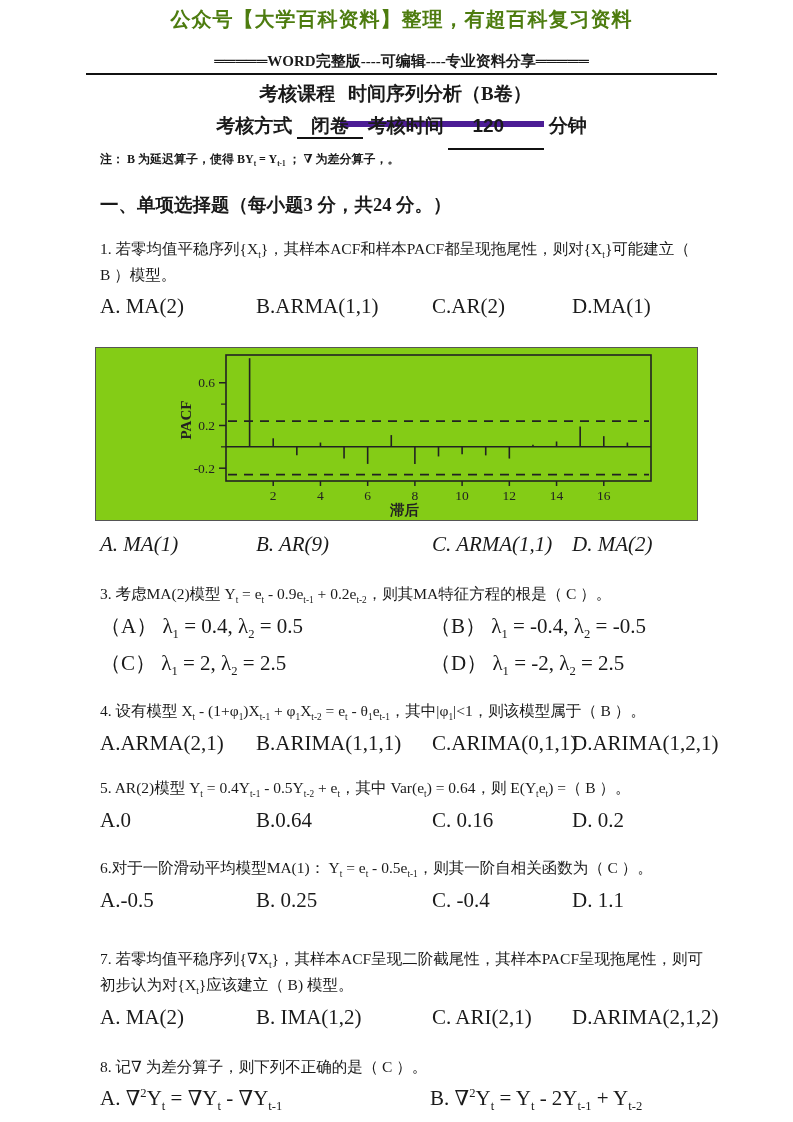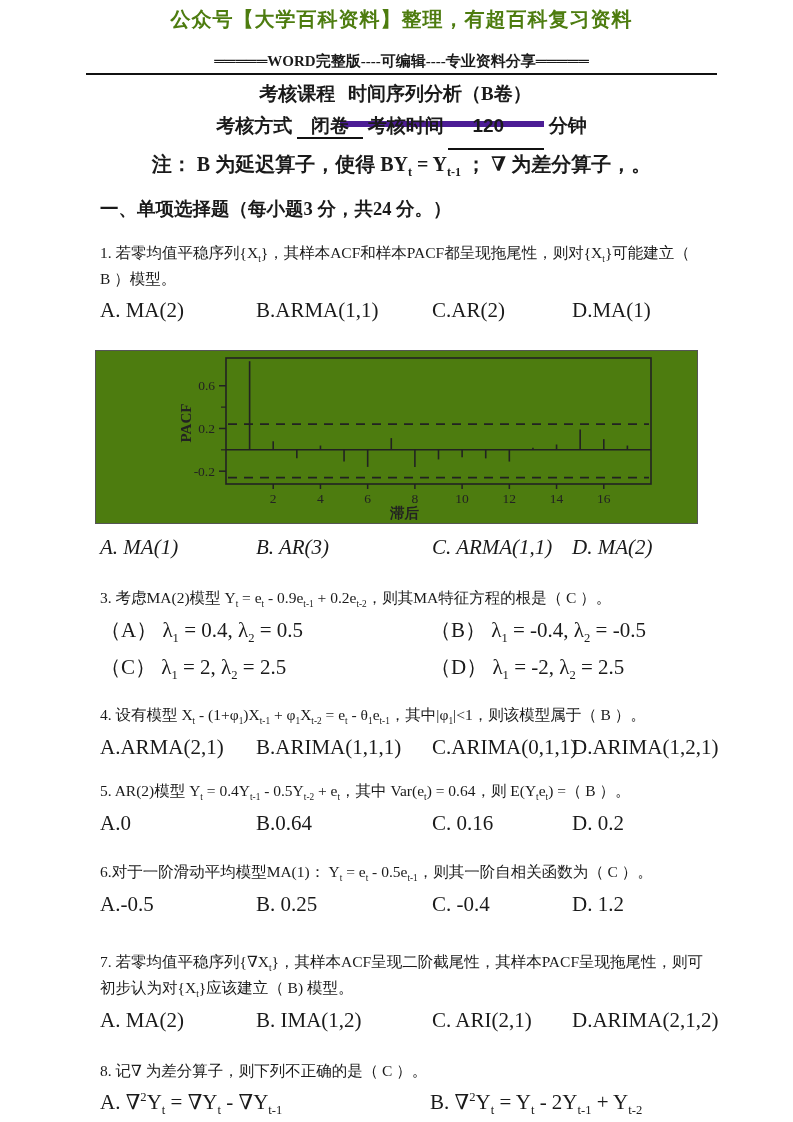--- a/index.html
+++ b/index.html
@@ -14,34 +14,34 @@
     font-family:"Liberation Serif","DejaVu Serif",serif;
   }
   .subbanner{
     text-align:center;font-weight:bold;font-size:15px;margin-top:19px;
   }
   .toprule{border:none;border-top:2px solid #111;margin:2px -14px 0 -14px;}
   .hline{font-weight:bold;font-size:19px;text-align:center;margin-top:6px;}
   .hline .ul{border-bottom:6px solid #4c1d95;padding:0 12px 17px 8px;}
   .hline .ul-mid{border-bottom:2px solid #111;padding:0 14px 1px 14px;}
   .hline .ul-wide{border-bottom:2px solid #111;padding:0 40px 12px 24px;font-family:Liberation Sans, sans-serif;}
-  .note{margin-top:12px;font-weight:bold;font-size:20px;text-align:center;}
-  .section-title{margin-top:16px;font-weight:bold;font-size:18.5px;}
+  .note{margin-top:12px;font-weight:bold;font-size:12px;}
+  .section-title{margin-top:24px;font-weight:bold;font-size:18.5px;}
   .question{margin-top:16px;}
   .qtext{margin:0;line-height:1.6;font-size:15.5px;}
   .opts{margin-top:3px;}
   .opts-4{display:grid;grid-template-columns:152px 172px 136px 1fr;column-gap:4px;}
   .opts-2{display:grid;grid-template-columns:330px 1fr;row-gap:4px;}
   .opt{white-space:nowrap;font-size:21px;line-height:1.5;}
   .italic .opt{font-style:italic;}
   sub{font-size:0.6em;}
   sup{font-size:0.6em;}
   .chart-box{
     position:relative;width:601px;height:172px;margin:4px 0 8px -5px;
-    border:1.5px solid #555;background:#4d7c0f;
+    border:1.5px solid #555;background:#84cc16;
   }
   .chart-box svg{display:block;}
   .q2{margin-top:24px;}
   .q3{margin-top:22px;}
   .q7{margin-top:30px;}
   .q8{margin-top:22px;}
   .footer{
     margin-top:20px;text-align:center;font-size:14.5px;
   }
 </style>
@@ -128,21 +128,21 @@
           <line x1="460.55555555555554" x2="460.55555555555554" y1="133" y2="138" stroke="#222" stroke-width="1.5"></line>
           <text x="460.55555555555554" y="152" text-anchor="middle" font-size="13.5" fill="#222">14</text>
           <line x1="507.77777777777777" x2="507.77777777777777" y1="133" y2="138" stroke="#222" stroke-width="1.5"></line>
           <text x="507.77777777777777" y="152" text-anchor="middle" font-size="13.5" fill="#222">16</text>
           <text x="308.5" y="167" text-anchor="middle" font-size="14.5" font-weight="bold" fill="#222">滞后</text>
           <text transform="translate(95,72) rotate(-90)" text-anchor="middle" font-size="15" font-weight="bold" fill="#222">PACF</text>
         </svg>
     </div>
     <div class="opts opts-4 italic">
       <span class="opt">A.  MA(1)</span>
-      <span class="opt">B. AR(3)</span>
+      <span class="opt">B. AR(9)</span>
       <span class="opt">C. ARMA(1,1)</span>
       <span class="opt">D. MA(2)</span>
     </div>
   </div>
 
   <div class="question q3">
     <p class="qtext">3.  考虑MA(2)模型 Y<sub>t</sub> = e<sub>t</sub> - 0.9e<sub>t-1</sub> + 0.2e<sub>t-2</sub>，则其MA特征方程的根是（ C ）。</p>
     <div class="opts opts-2">
       <span class="opt">（A） λ<sub>1</sub> = 0.4, λ<sub>2</sub> = 0.5</span>
       <span class="opt">（B） λ<sub>1</sub> = -0.4, λ<sub>2</sub> = -0.5</span>
@@ -170,21 +170,21 @@
       <span class="opt">D.  0.2</span>
     </div>
   </div>
 
   <div class="question" style="margin-top:20px;font-family:Liberation Serif, serif;">
     <p class="qtext">6.对于一阶滑动平均模型MA(1)： Y<sub>t</sub> = e<sub>t</sub> - 0.5e<sub>t-1</sub>，则其一阶自相关函数为（ C  ）。</p>
     <div class="opts opts-4">
       <span class="opt">A.-0.5</span>
       <span class="opt">B.  0.25</span>
       <span class="opt">C.  -0.4</span>
-      <span class="opt">D.  1.2</span>
+      <span class="opt">D.  1.1</span>
     </div>
   </div>
 
   <div class="question q7">
     <p class="qtext">7. 若零均值平稳序列{∇X<sub>t</sub>}，其样本ACF呈现二阶截尾性，其样本PACF呈现拖尾性，则可初步认为对{X<sub>t</sub>}应该建立（ B) 模型。</p>
     <div class="opts opts-4">
       <span class="opt">A. MA(2)</span>
       <span class="opt">B. IMA(1,2)</span>
       <span class="opt">C. ARI(2,1)</span>
       <span class="opt">D.ARIMA(2,1,2)</span>

